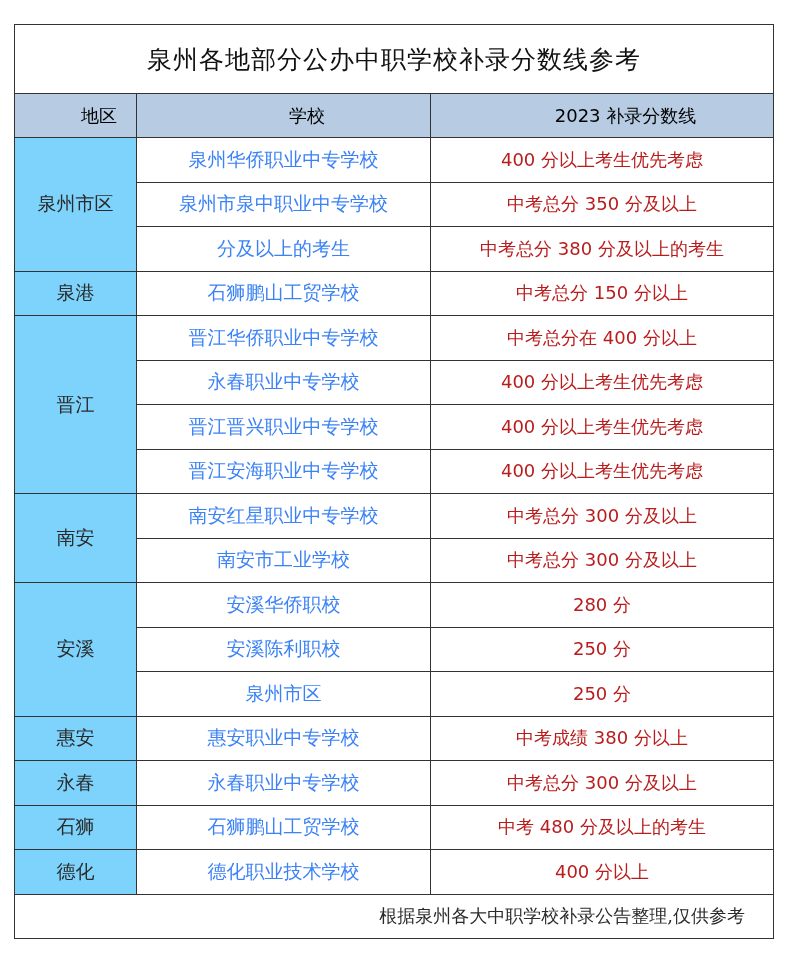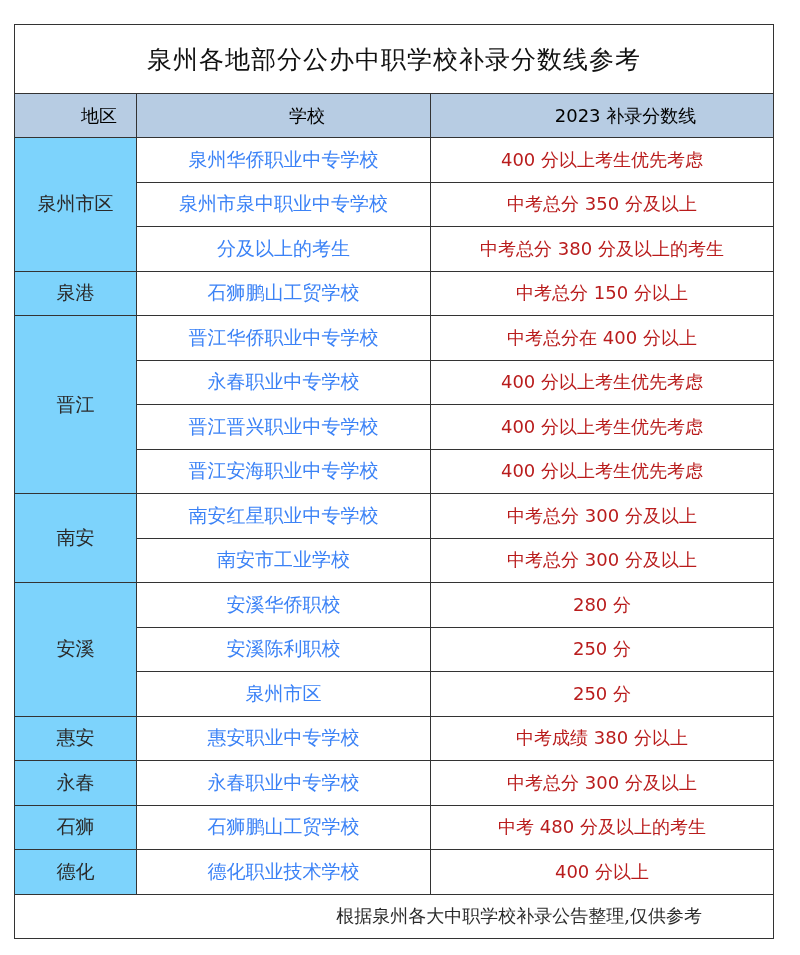--- a/index.html
+++ b/index.html
@@ -5,21 +5,21 @@
   html, body { margin: 0; padding: 0; background: #ffffff; }
   body { width: 800px; height: 955px; position: relative; font-family: "DejaVu Sans", "Liberation Sans", sans-serif; color: #1a1a1a; }
   .sheet { position: absolute; left: 14px; top: 24px; width: 759px; }
   table { border-collapse: collapse; width: 759px; table-layout: fixed; }
   td, th { border: 1.5px solid #333333; text-align: center; vertical-align: middle; padding: 0; font-weight: normal; }
   .title-cell { height: 68px; font-size: 25px; letter-spacing: 1px; color: #111; }
   .hdr th { height: 43px; background: #b7cce3; font-size: 18px; color: #000000; padding-left: 47px; }
   .region { background: #7dd3fc; font-size: 19px; color: #2a2a2a; font-family: "DejaVu Serif", "Liberation Serif", serif; }
   .school { font-size: 19px; height: 43.5px; color: #3b82f6; font-family: "DejaVu Serif", "Liberation Serif", serif; }
   .score { font-size: 18px; color: #b91c1c; }
-  .foot-cell { height: 43px; font-size: 18px; text-align: right; padding-right: 71px; color: #2a2a2a; font-family: "DejaVu Serif", "Liberation Serif", serif; }
+  .foot-cell { height: 43px; font-size: 18px; text-align: right; padding-right: 28px; color: #2a2a2a; font-family: "DejaVu Serif", "Liberation Serif", serif; }
 </style>
 </head>
 <body>
 
 <div class="sheet">
   <table>
     <colgroup>
       <col style="width:122px">
       <col style="width:294px">
       <col style="width:343px">

